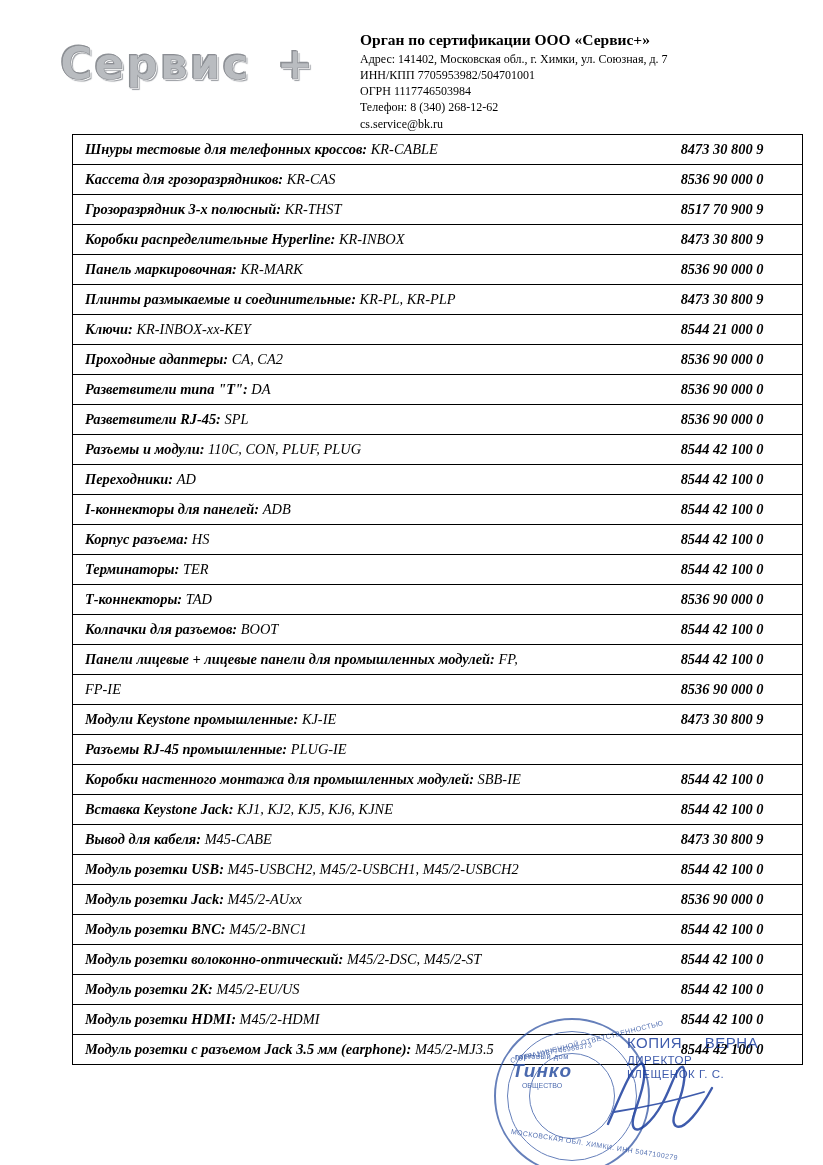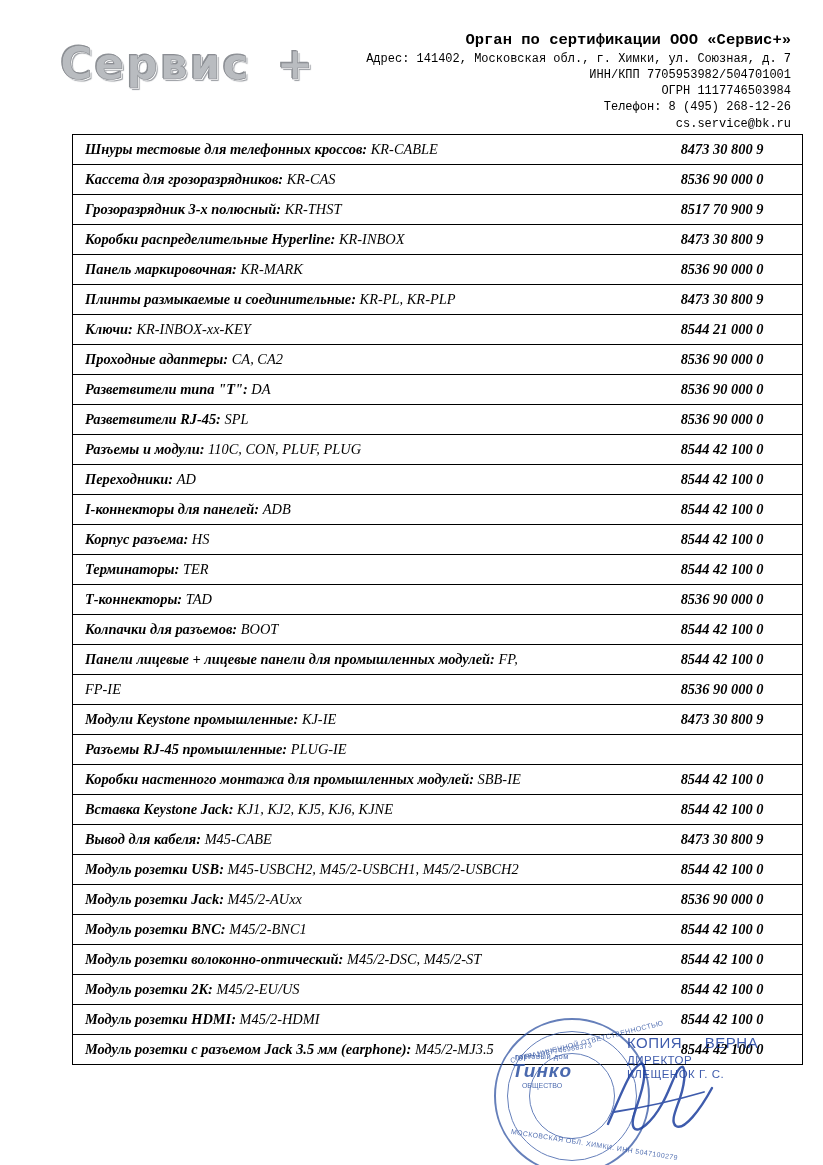--- a/index.html
+++ b/index.html
@@ -48,22 +48,22 @@
       -1px -1px 0 #8e9196;
     -webkit-text-stroke: 0.6px #84878c;
     white-space: nowrap;
   }
   .logo-text .plus {
     margin-left: 26px;
   }
 
   .org-block {
     flex: 1 1 auto;
-    text-align: right;
-    font-family: Liberation Mono, monospace;
+    text-align: left;
+    font-family: Liberation Serif, serif;
     line-height: 1.35;
     padding-right: 4px;
   }
   .org-title {
     font-weight: bold;
     font-size: 15.5px;
     white-space: nowrap;
   }
   .org-line {
     font-size: 12px;
@@ -249,21 +249,21 @@
     <div class="logo">
       <div class="logo-text">
         <span>Сервис</span><span class="plus">+</span>
       </div>
     </div>
     <div class="org-block">
       <div class="org-title">Орган по сертификации ООО «Сервис+»</div>
       <div class="org-line">Адрес: 141402, Московская обл., г. Химки, ул. Союзная, д. 7</div>
       <div class="org-line">ИНН/КПП 7705953982/504701001</div>
       <div class="org-line">ОГРН 1117746503984</div>
-      <div class="org-line">Телефон: 8 (495) 268-12-26</div>
+      <div class="org-line">Телефон: 8 (340) 268-12-62</div>
       <div class="org-line">cs.service@bk.ru</div>
     </div>
   </div>
 
   <div class="table-wrap">
     <table class="items">
       <tbody id="rows-body">
           <tr>
             <td class="name"><span class="nm-b">Шнуры тестовые для телефонных кроссов:</span><span class="nm-r"> KR-CABLE</span></td>
             <td class="code">8473 30 800 9</td>

